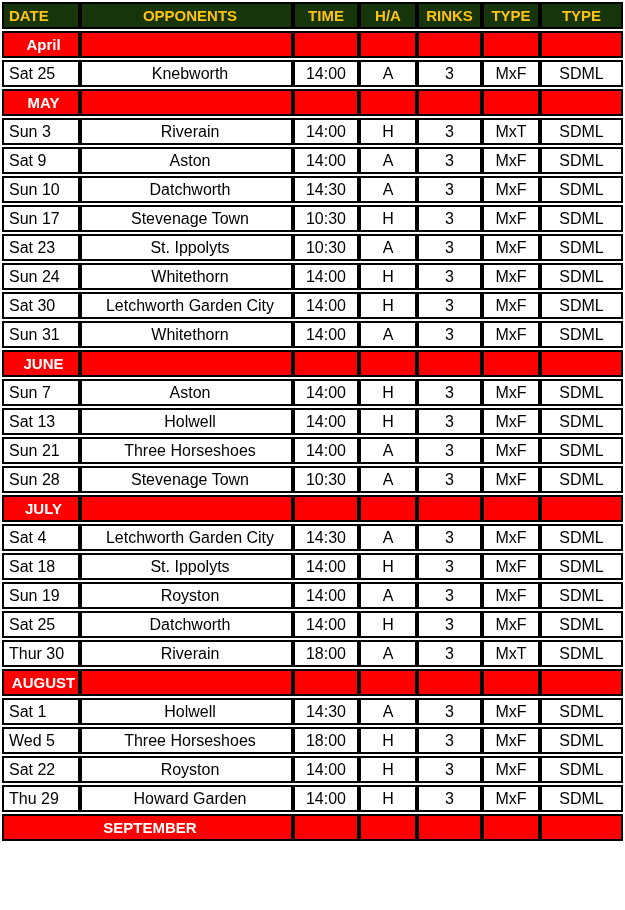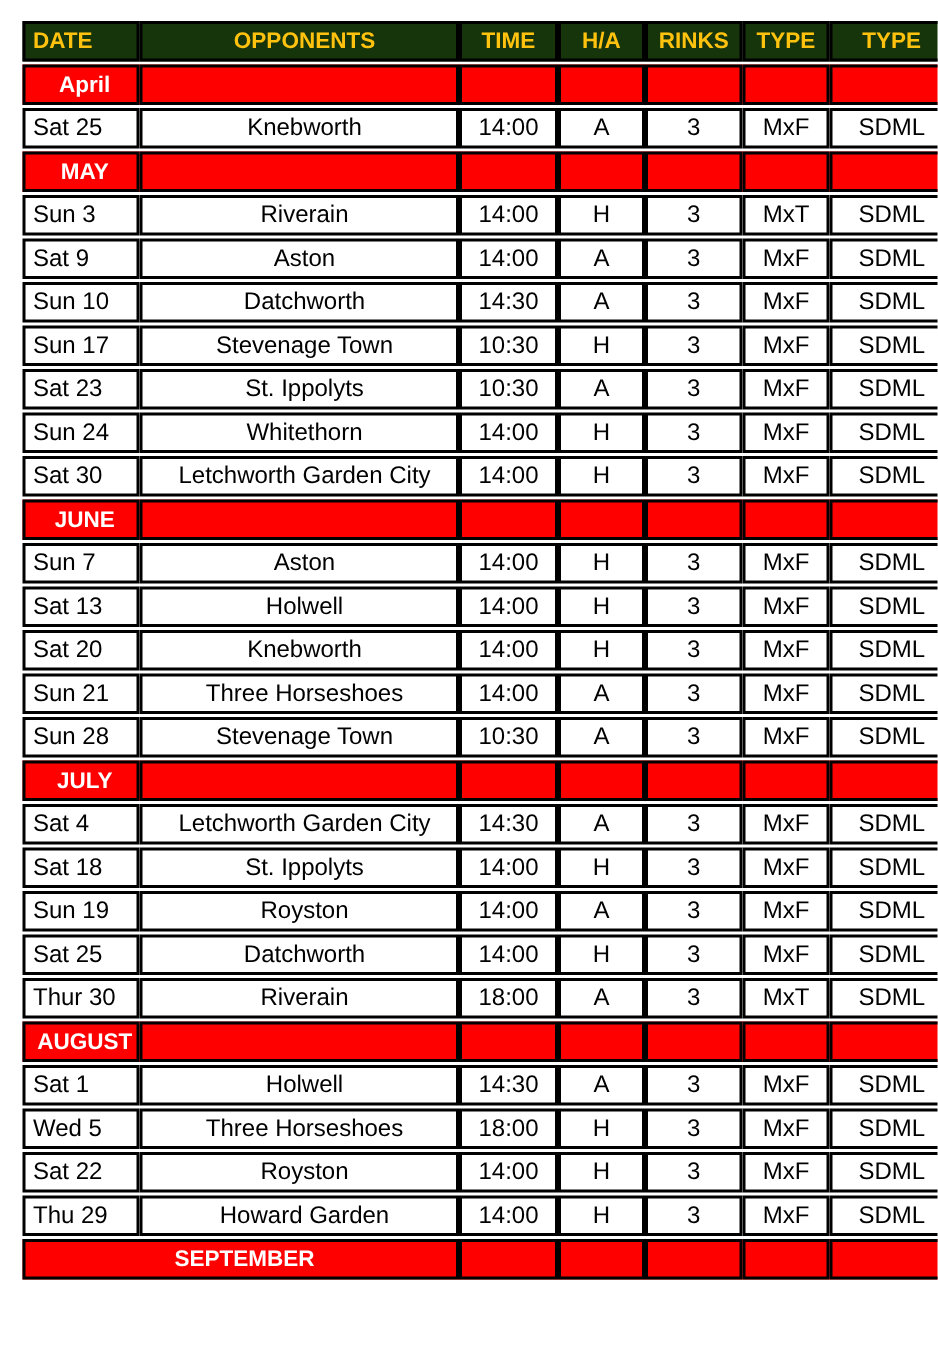--- a/index.html
+++ b/index.html
@@ -6,21 +6,21 @@
     --header-bg:#17350b;
     --header-fg:#ffc20e;
     --month-bg:#ff0000;
     --month-fg:#ffffff;
     --cell-bg:#ffffff;
     --cell-fg:#000000;
     --border:#000000;
   }
   html,body{margin:0;padding:0;background:#ffffff;}
   body{width:625px;font-family:"Liberation Sans",sans-serif;}
-  .table-wrap{padding:12px 2px;margin-left:13px;}
+  .table-wrap{padding:0 2px;}
   table{
     width:621px;
     table-layout:fixed;
     border-collapse:separate;
     border-spacing:0 2px;
   }
   td,th{
     box-sizing:border-box;
     border:2px solid var(--border);
     height:27px;
@@ -159,20 +159,29 @@
         </tr>
         <tr>
           <td class="c0">Sat 30</td>
           <td class="c1">Letchworth Garden City</td>
           <td class="c2">14:00</td>
           <td class="c3">H</td>
           <td class="c4">3</td>
           <td class="c5">MxF</td>
           <td class="c6">SDML</td>
         </tr>
+        <tr>
+          <td class="c0">Sun 31</td>
+          <td class="c1">Whitethorn</td>
+          <td class="c2">14:00</td>
+          <td class="c3">A</td>
+          <td class="c4">3</td>
+          <td class="c5">MxF</td>
+          <td class="c6">SDML</td>
+        </tr>
         <tr class="month-row">
           <td class="month-label" colspan="1">JUNE</td>
           <td></td>
           <td></td>
           <td></td>
           <td></td>
           <td></td>
           <td></td>
         </tr>
         <tr>
@@ -180,29 +189,20 @@
           <td class="c1">Aston</td>
           <td class="c2">14:00</td>
           <td class="c3">H</td>
           <td class="c4">3</td>
           <td class="c5">MxF</td>
           <td class="c6">SDML</td>
         </tr>
         <tr>
           <td class="c0">Sat 13</td>
           <td class="c1">Holwell</td>
-          <td class="c2">14:00</td>
-          <td class="c3">H</td>
-          <td class="c4">3</td>
-          <td class="c5">MxF</td>
-          <td class="c6">SDML</td>
-        </tr>
-        <tr>
-          <td class="c0">Sat 20</td>
-          <td class="c1">Knebworth</td>
           <td class="c2">14:00</td>
           <td class="c3">H</td>
           <td class="c4">3</td>
           <td class="c5">MxF</td>
           <td class="c6">SDML</td>
         </tr>
         <tr>
           <td class="c0">Sun 21</td>
           <td class="c1">Three Horseshoes</td>
           <td class="c2">14:00</td>

